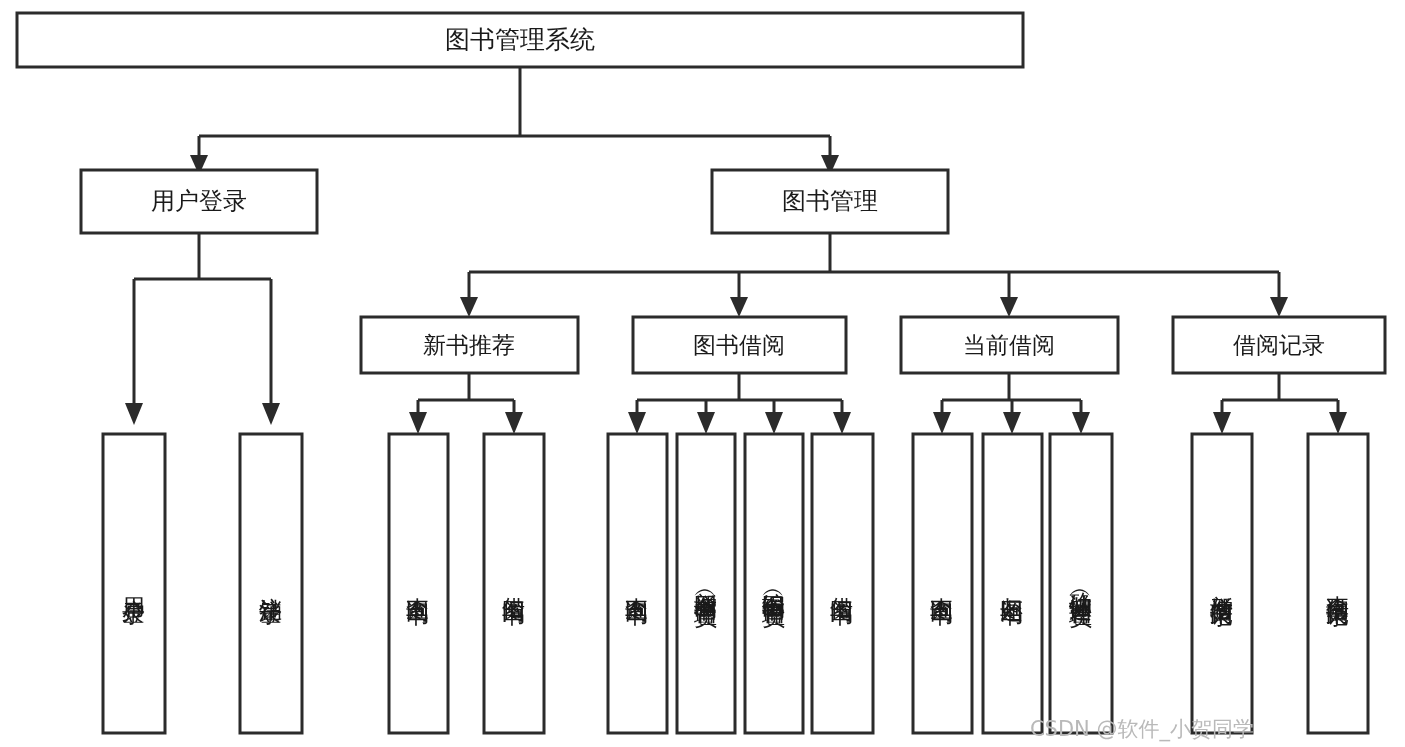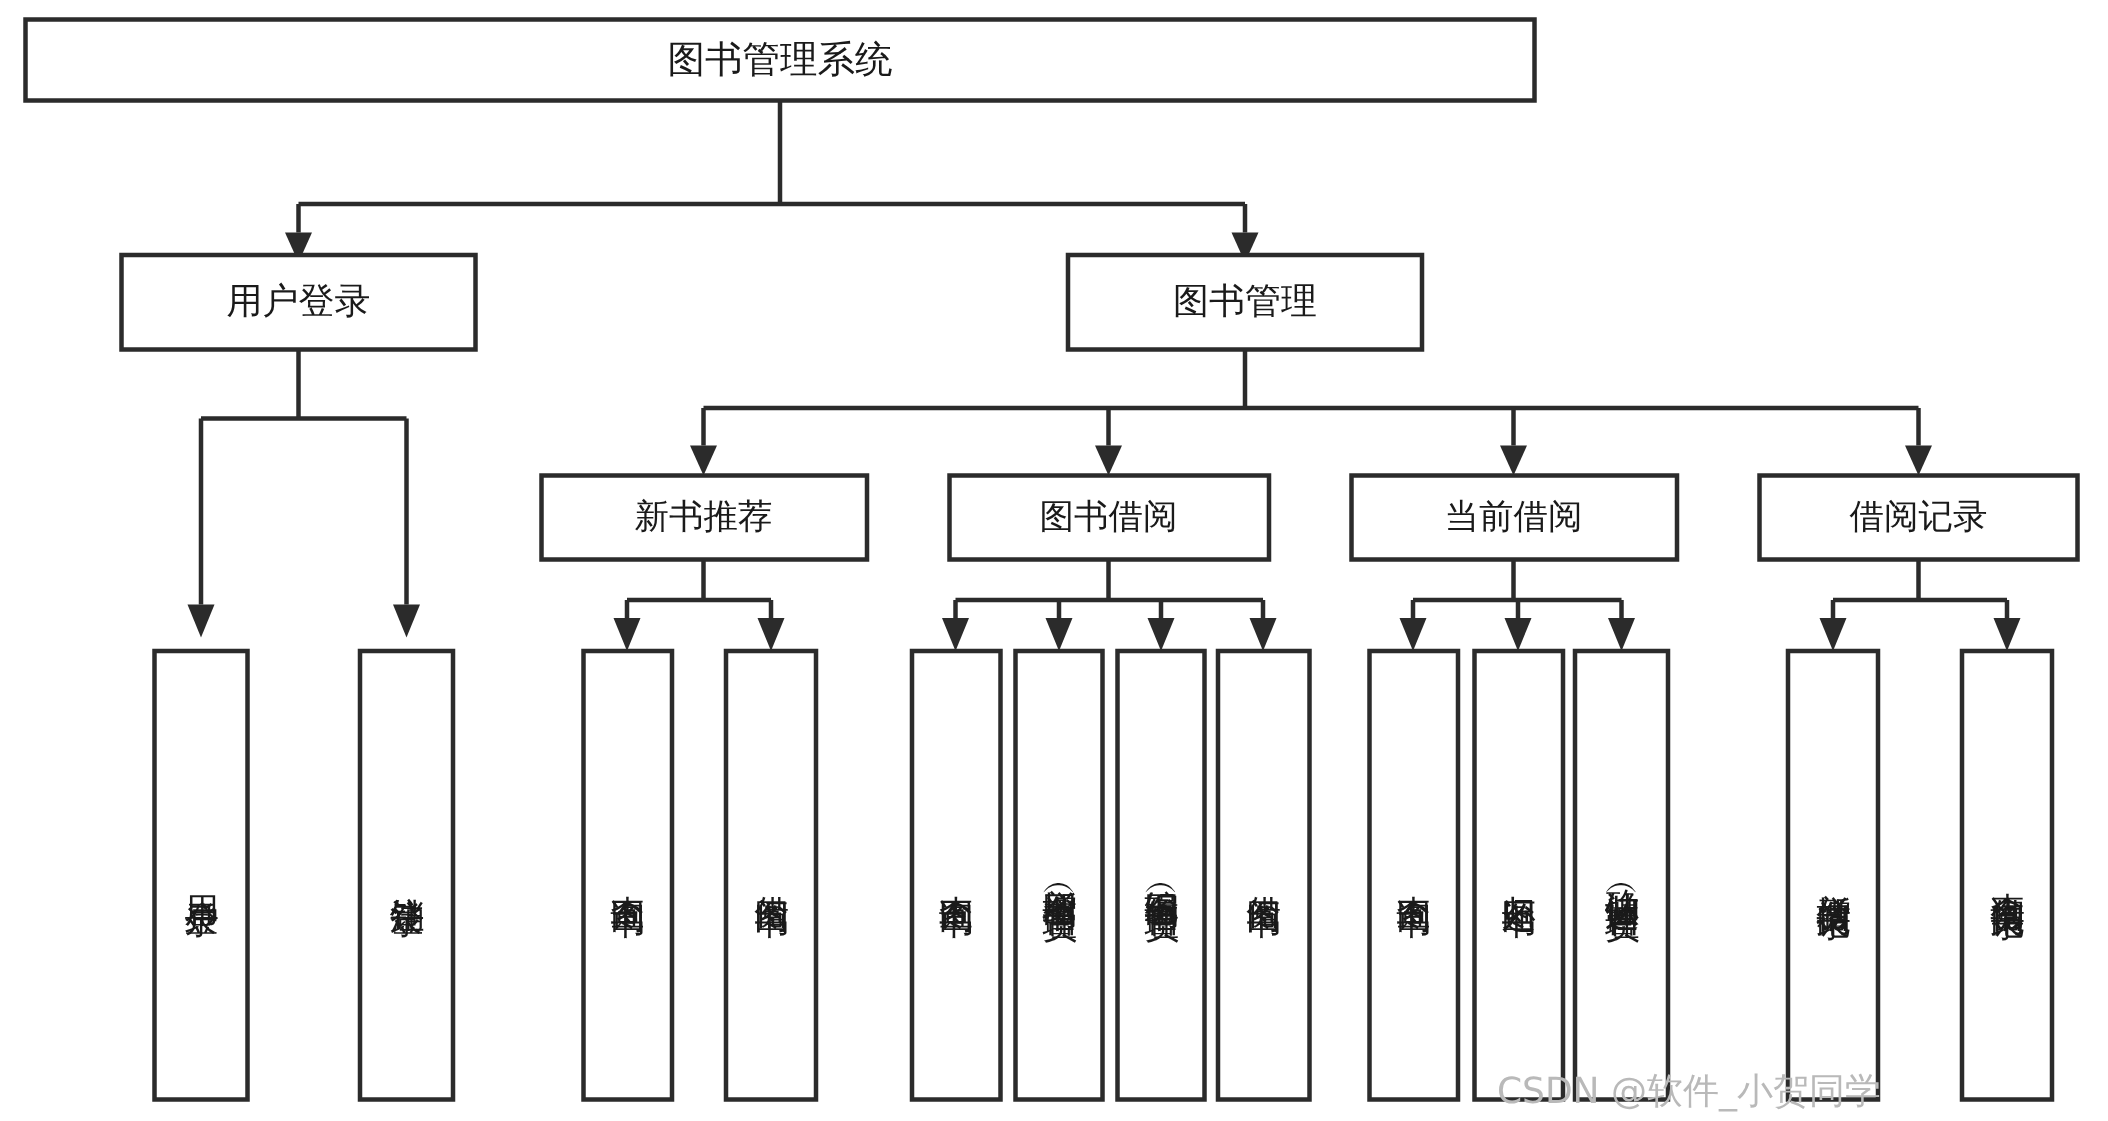--- a/index.html
+++ b/index.html
@@ -28,21 +28,21 @@
     fill:#1a1a1a;
     font-family:"DejaVu Sans","Liberation Sans",sans-serif;
     writing-mode:vertical-rl;
     text-orientation:upright;
     text-anchor:middle;
     letter-spacing:2px;
   }
   .watermark{
     position:absolute;
     right:8px;bottom:4px;
-    font-size:24px;
+    font-size:21px;
     color:#b9b9b9;
     font-family:"DejaVu Sans","Liberation Sans",sans-serif;
     white-space:nowrap;
     user-select:none;
   }
 </style>
 </head>
 <body>
 
 <div id="stage">

